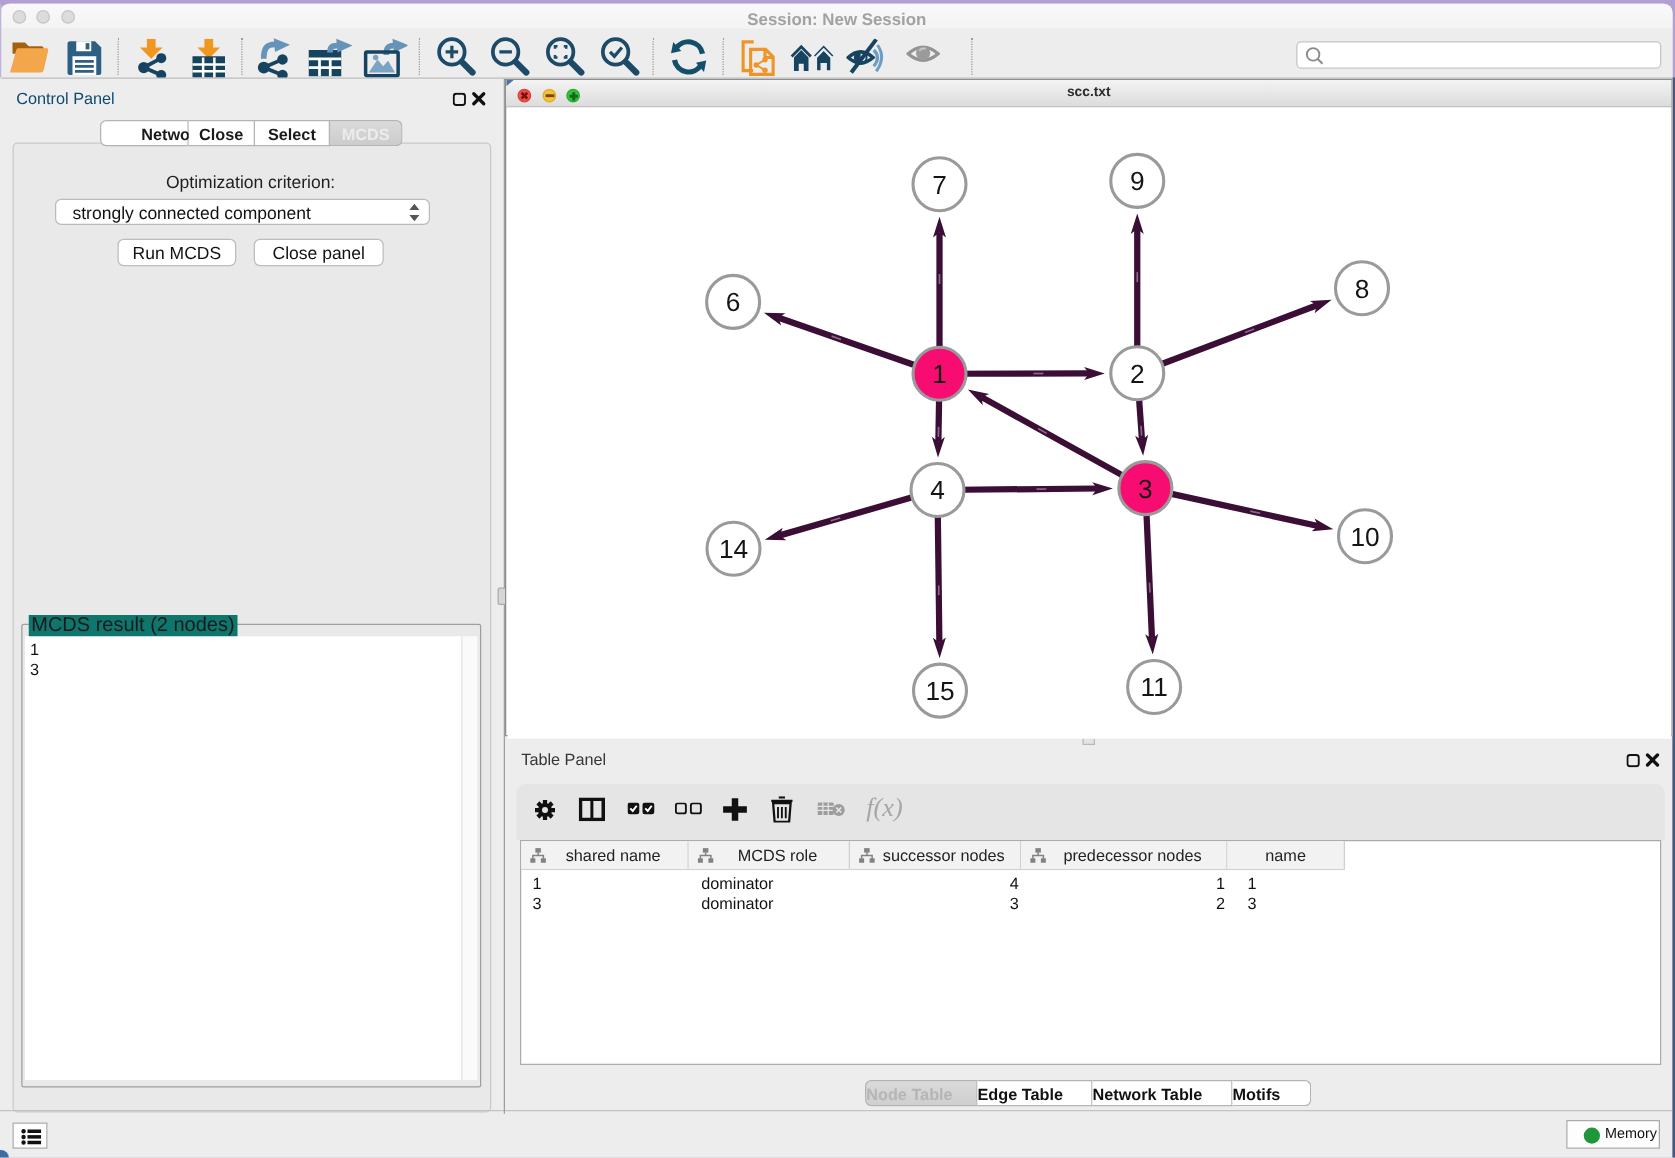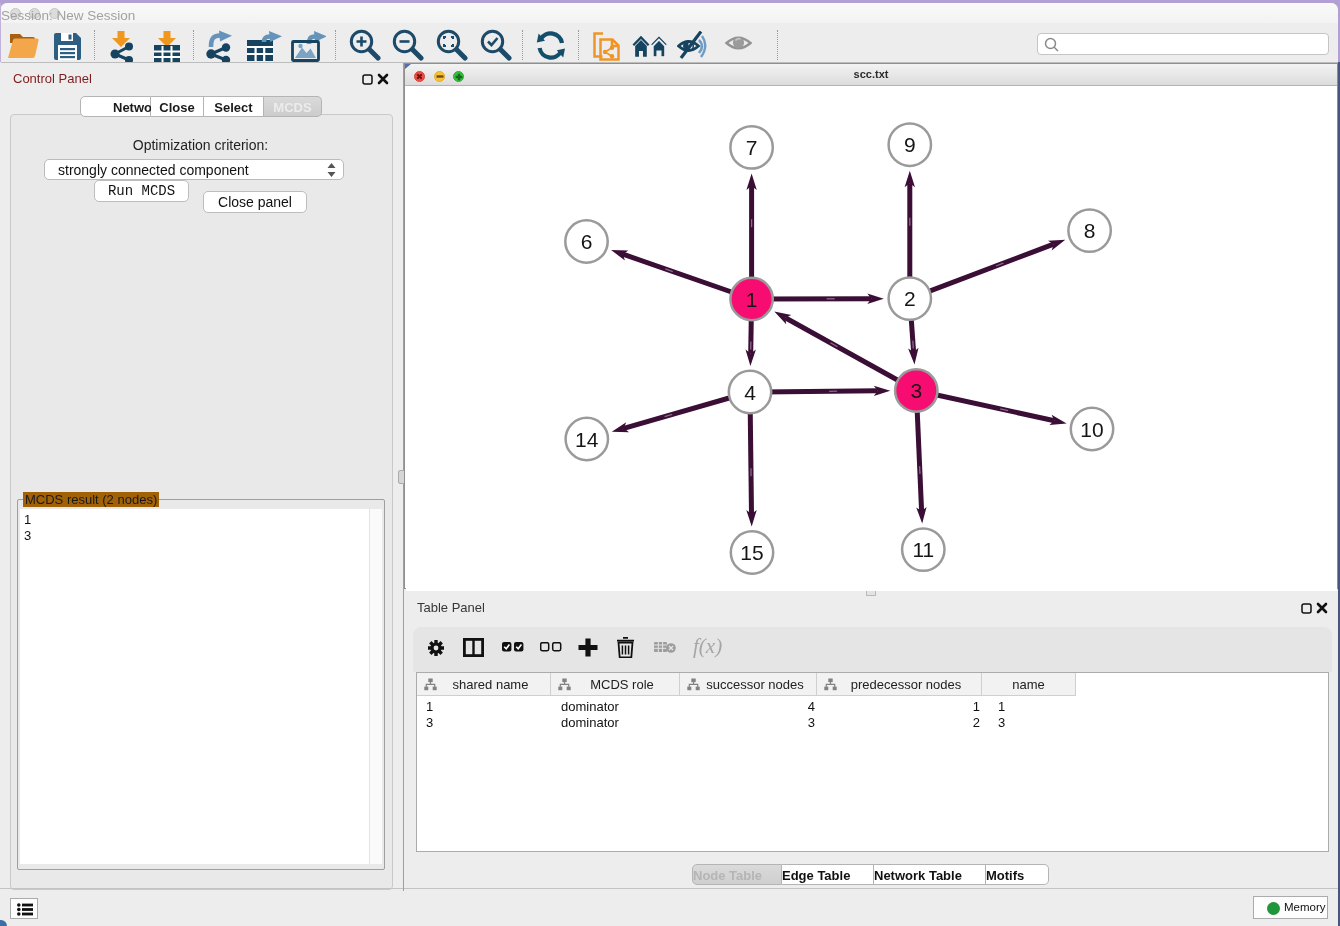--- a/index.html
+++ b/index.html
@@ -1,37 +1,37 @@
 <!DOCTYPE html>
 <html><head><meta charset="utf-8">
 <style>
 html,body{margin:0;padding:0;}
 body{width:1340px;height:926px;position:relative;background:#b2a0d5;font-family:"Liberation Sans",sans-serif;overflow:hidden;}
 .abs{position:absolute;}
 #win{position:absolute;left:0;top:3px;width:1338px;height:923px;background:#ededed;border-radius:7px 7px 0 0;}
 #titlebar{position:absolute;left:1px;top:3px;width:1337px;height:20px;background:linear-gradient(#f9f9f9,#f3f3f3);border-radius:7px 7px 0 0;}
 .tl{position:absolute;top:5px;width:11px;height:11px;border-radius:50%;background:#dcdcdc;border:1px solid #c6c6c6;box-sizing:border-box;}
-#wtitle{position:absolute;top:5px;left:0;width:100%;font-size:13.5px;color:#a2a2a2;}
+#wtitle{position:absolute;top:5px;left:0;width:100%;text-align:center;font-size:13.5px;color:#a2a2a2;font-weight:bold;}
 #toolbar{position:absolute;left:1px;top:23px;width:1337px;height:39px;background:#ededed;border-bottom:1px solid #bdbdbd;}
 .sep{position:absolute;top:7px;height:30px;width:0;border-left:1px dotted #9a9a9a;}
 .ticon{position:absolute;top:2px;}
 #searchbox{position:absolute;left:1036px;top:10px;width:290px;height:20px;background:#fff;border:1px solid #c5c5c5;border-radius:4px;}
 
-#cp-title{position:absolute;left:13px;top:71px;font-size:13px;color:#7f1d1d;}
+#cp-title{position:absolute;left:13px;top:71px;font-size:13px;color:#0c4a6e;}
 #cp-content{position:absolute;left:10px;top:114px;width:381px;height:774px;background:#e9e9e9;border:1px solid #c9c9c9;border-radius:4px;}
 #tabs{position:absolute;left:80px;top:96px;height:21px;display:flex;}
 .tab{height:21px;line-height:21px;background:#fff;border:1px solid #b4b4b4;border-left:none;font-size:13px;font-weight:600;color:#1a1a1a;text-align:center;box-sizing:border-box;}
 .tab.first{border-left:1px solid #b4b4b4;border-radius:5px 0 0 5px;padding-left:32px;}
 .tab.seltab{background:linear-gradient(#dadada,#cccccc);color:#ececec;border-radius:0 5px 5px 0;}
 #optlabel{position:absolute;left:10px;top:137px;width:381px;text-align:center;font-size:14px;color:#1f1f1f;}
 #combo{position:absolute;left:44px;top:159px;width:300px;height:21px;background:#fff;border:1px solid #bbb;border-radius:5px;box-sizing:border-box;}
 #combo .ctext{position:absolute;left:13px;top:2px;font-size:14px;color:#111;}
 .btn{position:absolute;height:22px;background:#fff;border:1px solid #bdbdbd;border-radius:5px;font-size:14px;color:#111;text-align:center;line-height:20px;box-sizing:border-box;}
 #grp{position:absolute;left:17px;top:499px;width:366px;height:369px;border:1px solid #9f9f9f;border-radius:2px;}
-#grplabel{position:absolute;left:5px;top:-8px;background:#a16207;padding:0 2px;font-size:13px;color:#1a1a1a;}
+#grplabel{position:absolute;left:5px;top:-8px;background:#0f766e;padding:0 2px;font-size:16px;color:#1a1a1a;}
 #grpinner{position:absolute;left:2px;top:9px;width:350px;height:355px;background:#fff;overflow:hidden;}
 #grpinner div{font-size:13px;color:#111;margin-left:4px;line-height:16px;}
 #grpscroll{position:absolute;right:2px;top:9px;width:12px;height:355px;background:#fafafa;border-left:1px solid #e3e3e3;}
 
 #statusline{position:absolute;left:0;top:888px;width:100%;height:0;border-top:1px solid #c3c3c3;}
 #listbtn{position:absolute;left:10px;top:898px;width:28px;height:21px;background:#fdfdfd;border:1px solid #ababab;box-sizing:border-box;}
 #membtn{position:absolute;left:1253px;top:896px;width:75px;height:23px;background:#fdfdfd;border:1px solid #ababab;box-sizing:border-box;font-size:12px;color:#111;}
 
 #vdiv{position:absolute;left:403px;top:63px;width:0;height:828px;border-left:1px solid #9e9e9e;}
 #vknob{position:absolute;left:398px;top:470px;width:6px;height:12px;background:#d6d6d6;border:1px solid #aaa;border-radius:2px;}
@@ -218,21 +218,21 @@
     <div class="tab" style="width:60px;">Select</div>
     <div class="tab seltab" style="width:58px;">MCDS</div>
 </div>
 <div id="optlabel">Optimization criterion:</div>
 <div id="combo">
     <span class="ctext">strongly connected component</span>
 <svg class="abs" style="right:7px;top:3px;" width="9" height="14" viewBox="0 0 9 14">
       <path d="M4.5 0 L8.5 5 L0.5 5 Z M4.5 14 L8.5 9 L0.5 9 Z" fill="#555"></path>
     </svg>
 </div>
-<div class="btn" style="left:94px;top:180px;width:95px;font-family:Liberation Mono, monospace;">Run MCDS</div>
+<div class="btn" style="left:94px;top:191px;width:95px;">Run MCDS</div>
 <div class="btn" style="left:203px;top:191px;width:104px;">Close panel</div>
 <div id="grp">
   <div id="grplabel">MCDS result (2 nodes)</div>
   <div id="grpinner">
       <div style="padding-top:3px;">1</div>
       <div>3</div>
     </div>
   <div id="grpscroll"></div>
 </div>
 <div id="statusline"></div>

